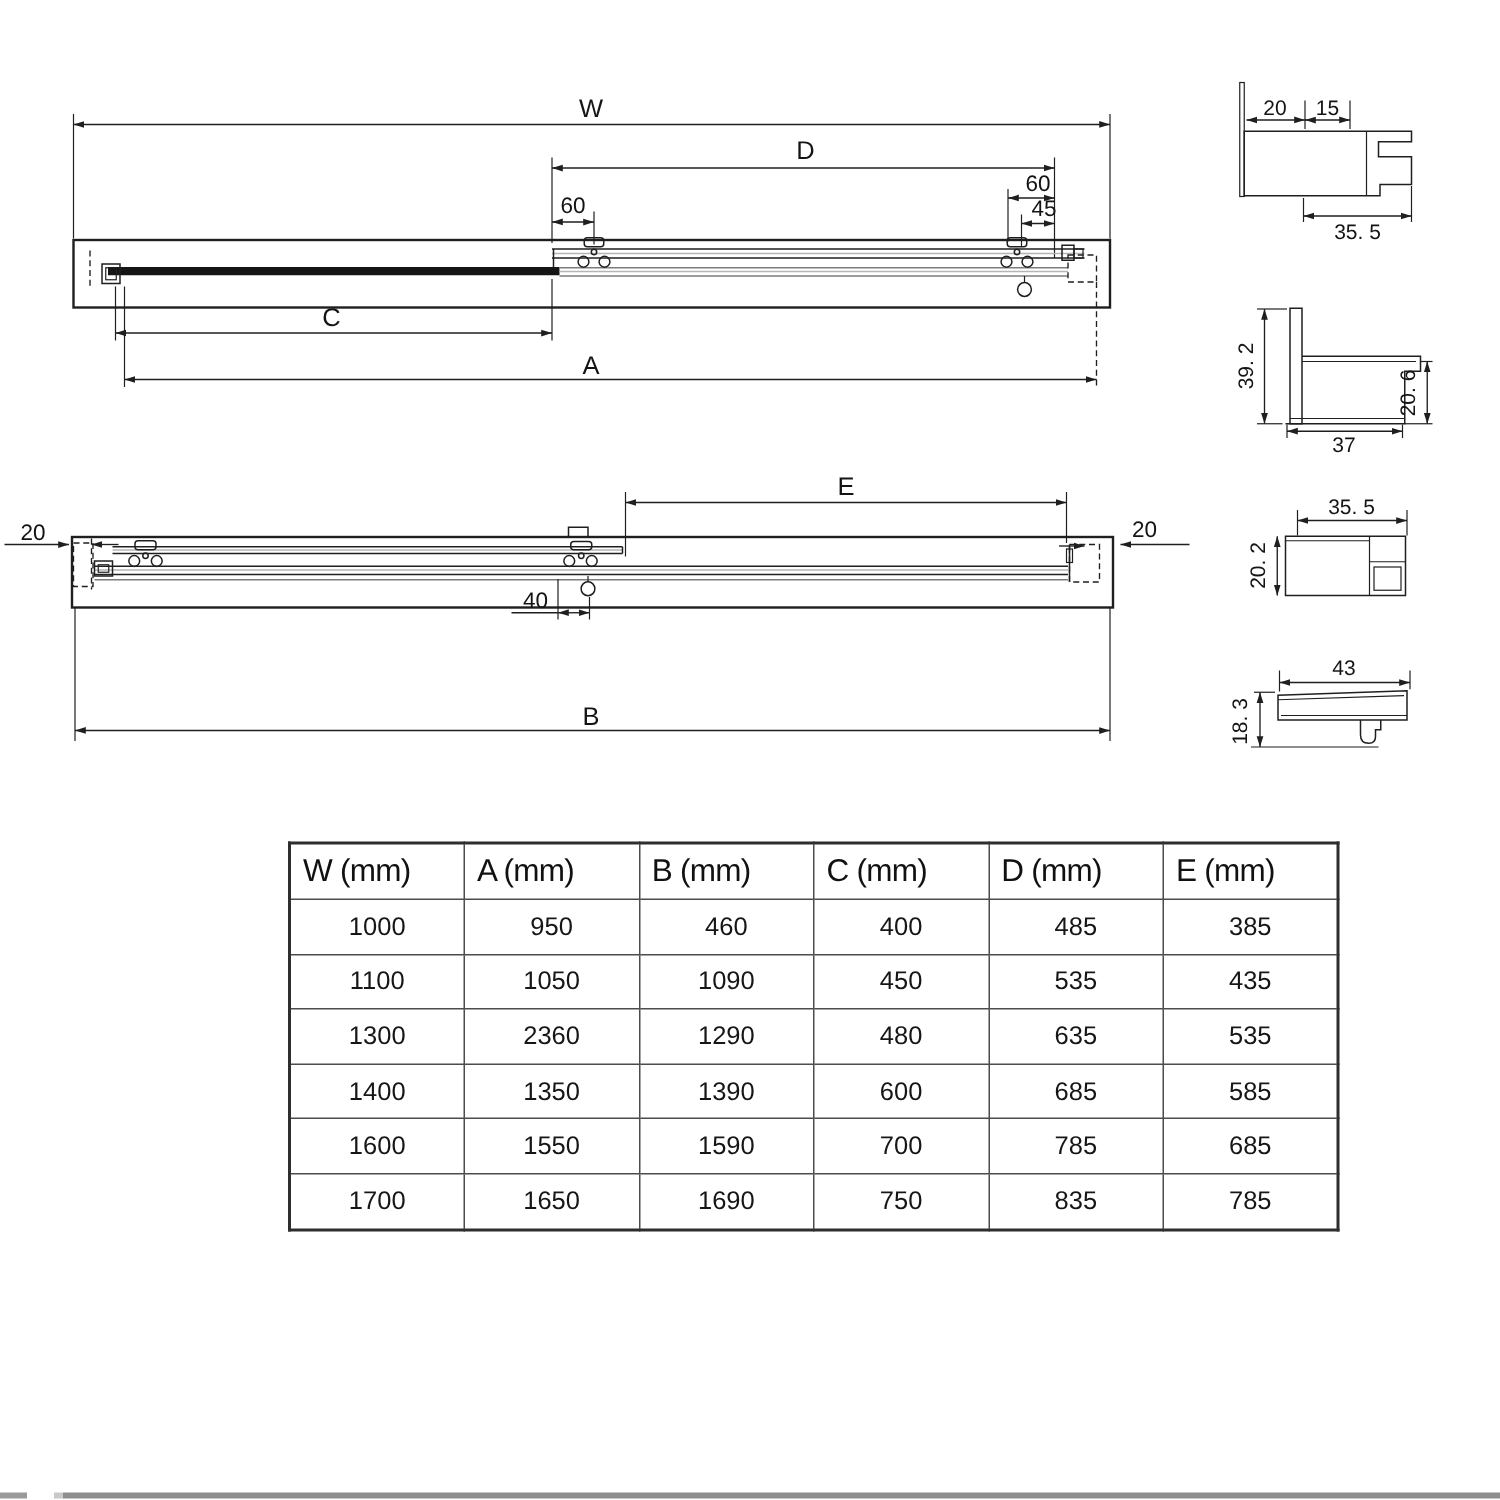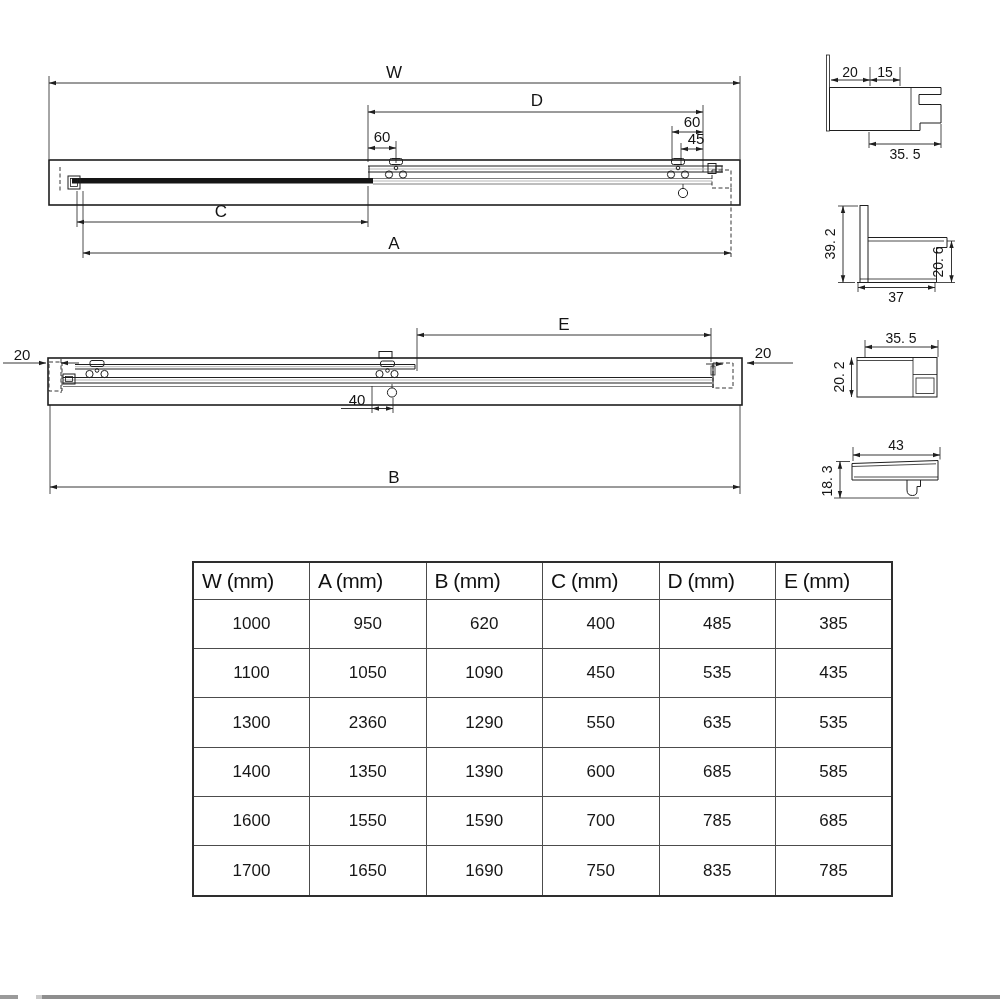--- a/index.html
+++ b/index.html
@@ -11,21 +11,21 @@
   svg .thin{stroke:#1f1f1f;stroke-width:0.8;fill:none;}
   svg .gry{stroke:#7d7d7d;stroke-width:1;fill:none;}
   svg .lt{stroke:#b5b5b5;stroke-width:1;fill:none;}
   svg .dsh{stroke:#1f1f1f;stroke-width:0.9;fill:none;stroke-dasharray:4 2.5;}
   svg .dim{stroke:#1f1f1f;stroke-width:0.9;fill:none;}
   svg text{fill:#141414;font-family:"Liberation Sans",sans-serif;}
   svg text.lbl{font-size:17px;}
   svg text.num{font-size:15px;}
   svg text.pnum{font-size:14px;}
   .spec-table-wrap{position:absolute;left:192px;top:561px;width:701px;height:336px;}
-  .spec-table-wrap table{width:701px;height:336px;border-collapse:collapse;table-layout:fixed;
+  .spec-table-wrap table{width:701px;height:260px;border-collapse:collapse;table-layout:fixed;
       border:2px solid #2e2e2e;}
   .spec-table-wrap th,.spec-table-wrap td{border:1px solid #4c4c4c;overflow:hidden;white-space:nowrap;}
   .spec-table-wrap th{font-size:21px;font-weight:400;letter-spacing:-0.5px;text-align:left;
       padding:0 0 0 8px;height:36px;color:#111;}
   .spec-table-wrap td{font-size:17px;font-weight:400;text-align:center;color:#161616;}
   .win-edge{position:absolute;height:4px;top:995px;}
 </style>
 </head>
 <body>
 
@@ -282,38 +282,38 @@
             <th>B (mm)</th>
             <th>C (mm)</th>
             <th>D (mm)</th>
             <th>E (mm)</th>
           </tr>
       </thead>
       <tbody>
           <tr>
             <td>1000</td>
             <td>950</td>
-            <td>620</td>
+            <td>460</td>
             <td>400</td>
             <td>485</td>
             <td>385</td>
           </tr>
           <tr>
             <td>1100</td>
             <td>1050</td>
             <td>1090</td>
             <td>450</td>
             <td>535</td>
             <td>435</td>
           </tr>
           <tr>
             <td>1300</td>
             <td>2360</td>
             <td>1290</td>
-            <td>550</td>
+            <td>480</td>
             <td>635</td>
             <td>535</td>
           </tr>
           <tr>
             <td>1400</td>
             <td>1350</td>
             <td>1390</td>
             <td>600</td>
             <td>685</td>
             <td>585</td>

